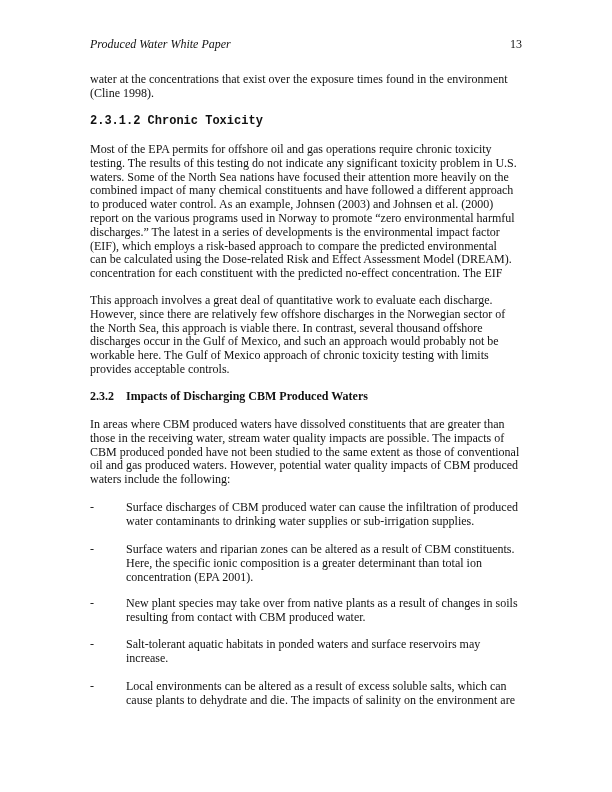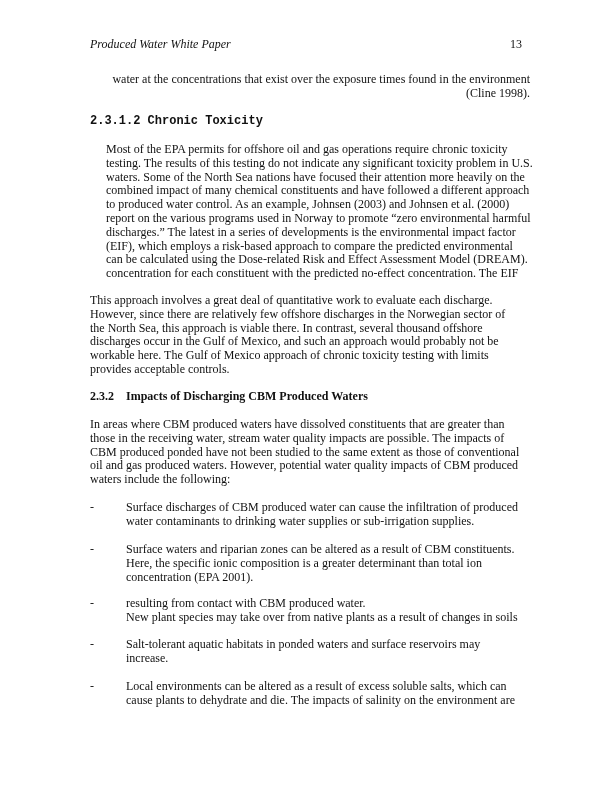--- a/index.html
+++ b/index.html
@@ -26,28 +26,28 @@
     .bullet .text { position: absolute; left: 36px; top: 0; }
   </style>
 </head>
 <body>
 
 <div class="header">
   <span class="title">Produced Water White Paper</span>
   <span class="pagenum">13</span>
 </div>
 
-<div class="block" style="top:73px;text-align:right;">
+<div class="block" style="top:73px;">
   <span class="line">water at the concentrations that exist over the exposure times found in the environment</span>
   <span class="line">(Cline 1998).</span>
 </div>
 
 <div class="block heading" style="top:115px;font-family:Liberation Mono, monospace;">2.3.1.2 Chronic Toxicity</div>
 
-<div class="block" style="top:143px;margin-left:16px;">
+<div class="block" style="top:143px;">
   <span class="line">Most of the EPA permits for offshore oil and gas operations require chronic toxicity</span>
   <span class="line">testing.  The results of this testing do not indicate any significant toxicity problem in U.S.</span>
   <span class="line">waters.  Some of the North Sea nations have focused their attention more heavily on the</span>
   <span class="line">combined impact of many chemical constituents and have followed a different approach</span>
   <span class="line">to produced water control.  As an example, Johnsen (2003) and Johnsen et al. (2000)</span>
   <span class="line">report on the various programs used in Norway to promote “zero environmental harmful</span>
   <span class="line">discharges.”  The latest in a series of developments is the environmental impact factor</span>
   <span class="line">(EIF), which employs a risk-based approach to compare the predicted environmental</span>
   <span class="line">can be calculated using the Dose-related Risk and Effect Assessment Model (DREAM).</span>
   <span class="line">concentration for each constituent with the predicted no-effect concentration.  The EIF</span>
@@ -87,22 +87,22 @@
   <span class="text">
     <span class="line">Surface waters and riparian zones can be altered as a result of CBM constituents.</span>
     <span class="line">Here, the specific ionic composition is a greater determinant than total ion</span>
     <span class="line">concentration (EPA 2001).</span>
   </span>
 </div>
 
 <div class="bullet" style="top:597px;">
   <span class="dash">-</span>
   <span class="text">
+    <span class="line">New plant species may take over from native plants as a result of changes in soils</span>
     <span class="line">resulting from contact with CBM produced water.</span>
-    <span class="line">New plant species may take over from native plants as a result of changes in soils</span>
   </span>
 </div>
 
 <div class="bullet" style="top:638px;">
   <span class="dash">-</span>
   <span class="text">
     <span class="line">Salt-tolerant aquatic habitats in ponded waters and surface reservoirs may</span>
     <span class="line">increase.</span>
   </span>
 </div>

